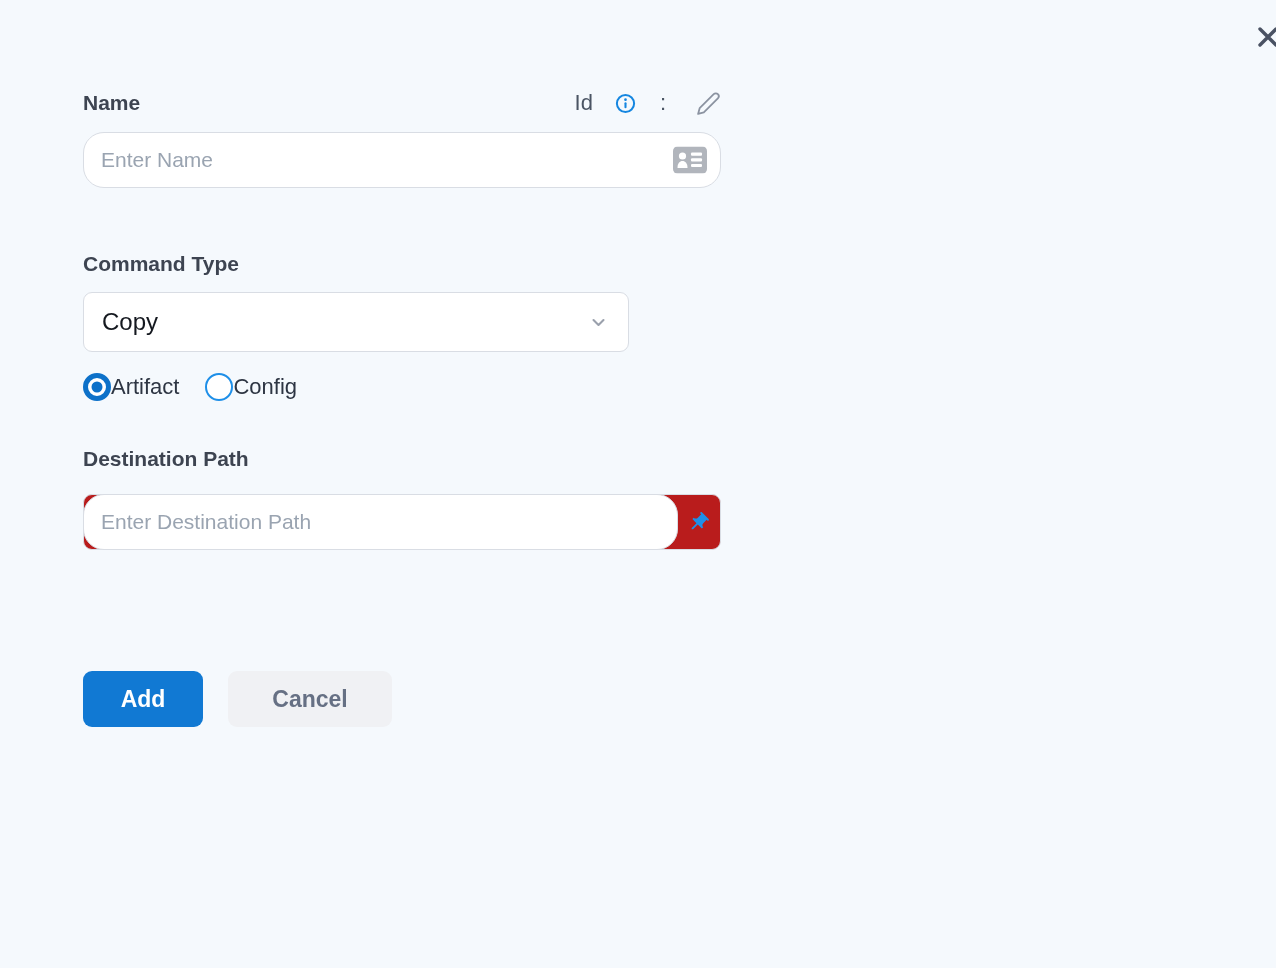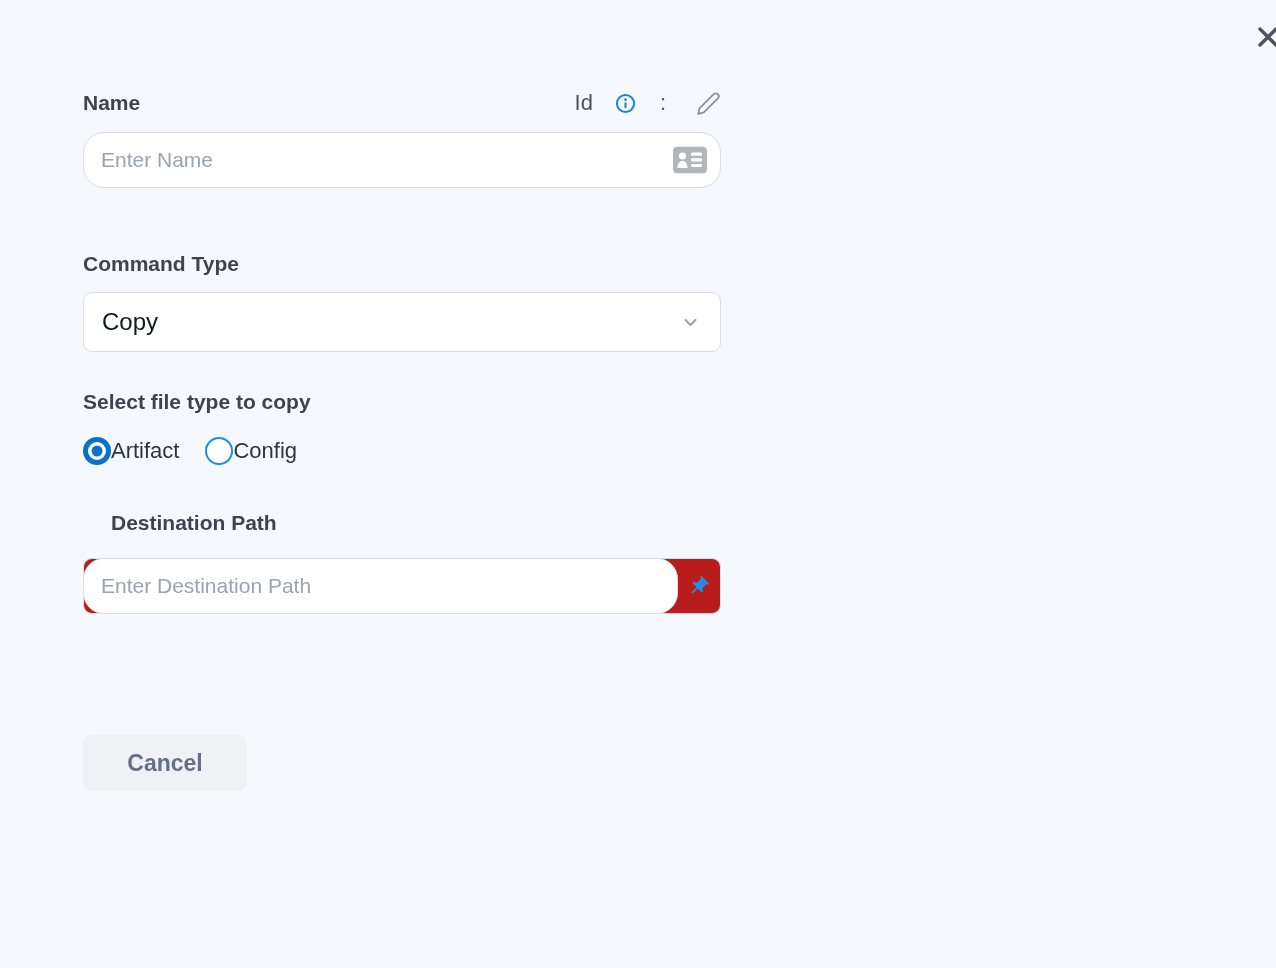--- a/index.html
+++ b/index.html
@@ -81,21 +81,21 @@
   .text-input::placeholder { color: #9aa4b1; opacity: 1; }
   .input-suffix-icon {
     position: absolute;
     right: 14px; top: 50%;
     transform: translateY(-50%);
     display: flex; align-items: center;
   }
   .section-label { margin-top: 62px; }
   .select-box {
     margin-top: 14px;
-    width: 638px; height: 60px;
+    width: 546px; height: 60px;
     background: #ffffff;
     border: 1px solid #d9dde4;
     border-radius: 9px;
     display: flex;
     align-items: center;
     justify-content: space-between;
     padding: 0 20px 0 18px;
     cursor: pointer;
   }
   .select-value {
@@ -134,21 +134,21 @@
     background: #0d71c9;
   }
   .radio-circle.unchecked {
     border: 2px solid #1e8fe8;
   }
   .radio-label {
     margin-left: 0;
     font-size: 22px;
     color: #2d3543;
   }
-  .dest-label { margin-top: 44px; margin-left: 28px; }
+  .dest-label { margin-top: 44px; }
   .input-group {
     position: relative;
     margin-top: 21px;
     width: 638px; height: 56px;
     background: #b91c1c;
     border: 1px solid #d9dde4;
     border-radius: 9px;
   }
   .input-group .text-input {
     position: absolute;
@@ -244,21 +244,20 @@
 
   <div class="select-box">
     <span class="select-value">Copy</span>
     <span style="display:flex;">
       <svg width="19" height="19" viewBox="0 0 19 19" fill="none">
         <path d="M4.5 7 L9.5 12 L14.5 7" stroke="#9aa0ac" stroke-width="2.1" stroke-linecap="round" stroke-linejoin="round"></path>
       </svg>
     </span>
   </div>
 
-  <div class="field-label radio-section-label">Select file type to copy</div>
 
   <div class="radio-row">
     <label class="radio-option">
       <span class="radio-circle checked"></span>
       <span class="radio-label">Artifact</span>
     </label>
     <label class="radio-option">
       <span class="radio-circle unchecked"></span>
       <span class="radio-label">Config</span>
     </label>
@@ -271,16 +270,17 @@
     <span class="addon">
       <svg width="23" height="23" viewBox="0 0 24 24">
         <g transform="rotate(45 12 12)">
           <path d="M16 9V4h1c.55 0 1-.45 1-1s-.45-1-1-1H7c-.55 0-1 .45-1 1s.45 1 1 1h1v5c0 1.66-1.34 3-3 3v2h5.97v7l1 1 1-1v-7H19v-2c-1.66 0-3-1.34-3-3z" fill="#1e8fe8"></path>
         </g>
       </svg>
     </span>
   </div>
 
   <div class="button-row">
+    <button class="btn btn-primary">Add</button>
     <button class="btn btn-secondary">Cancel</button>
   </div>
 
 </div>
 
 </body></html>

